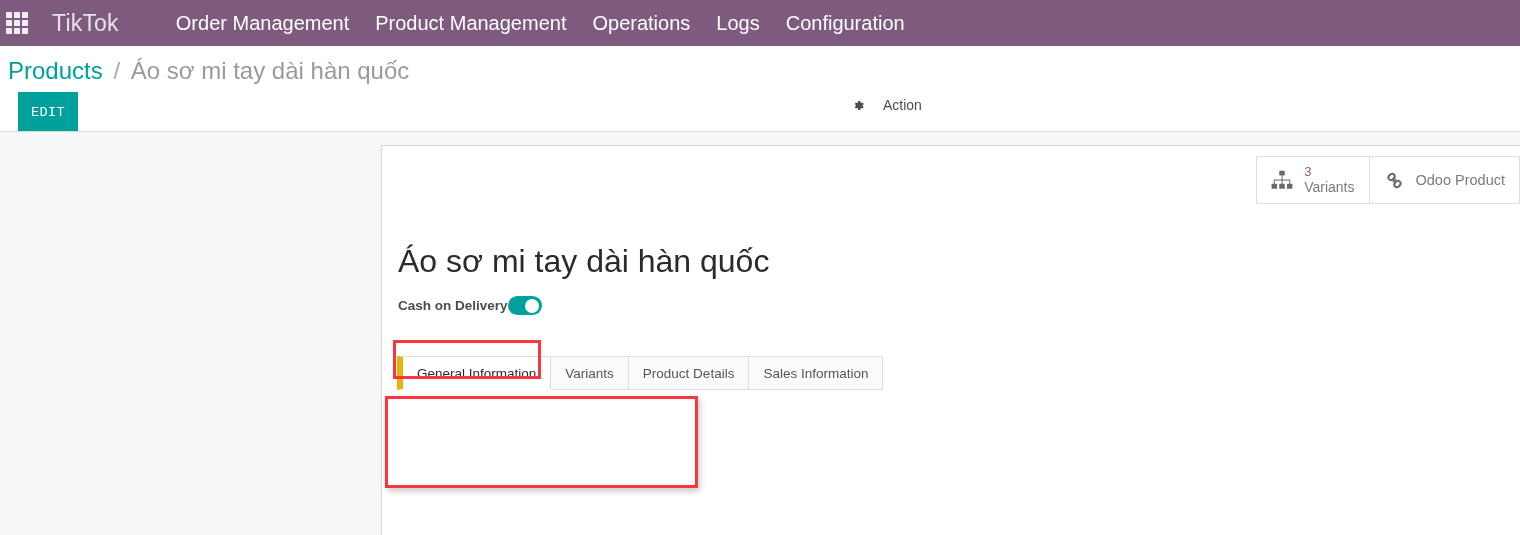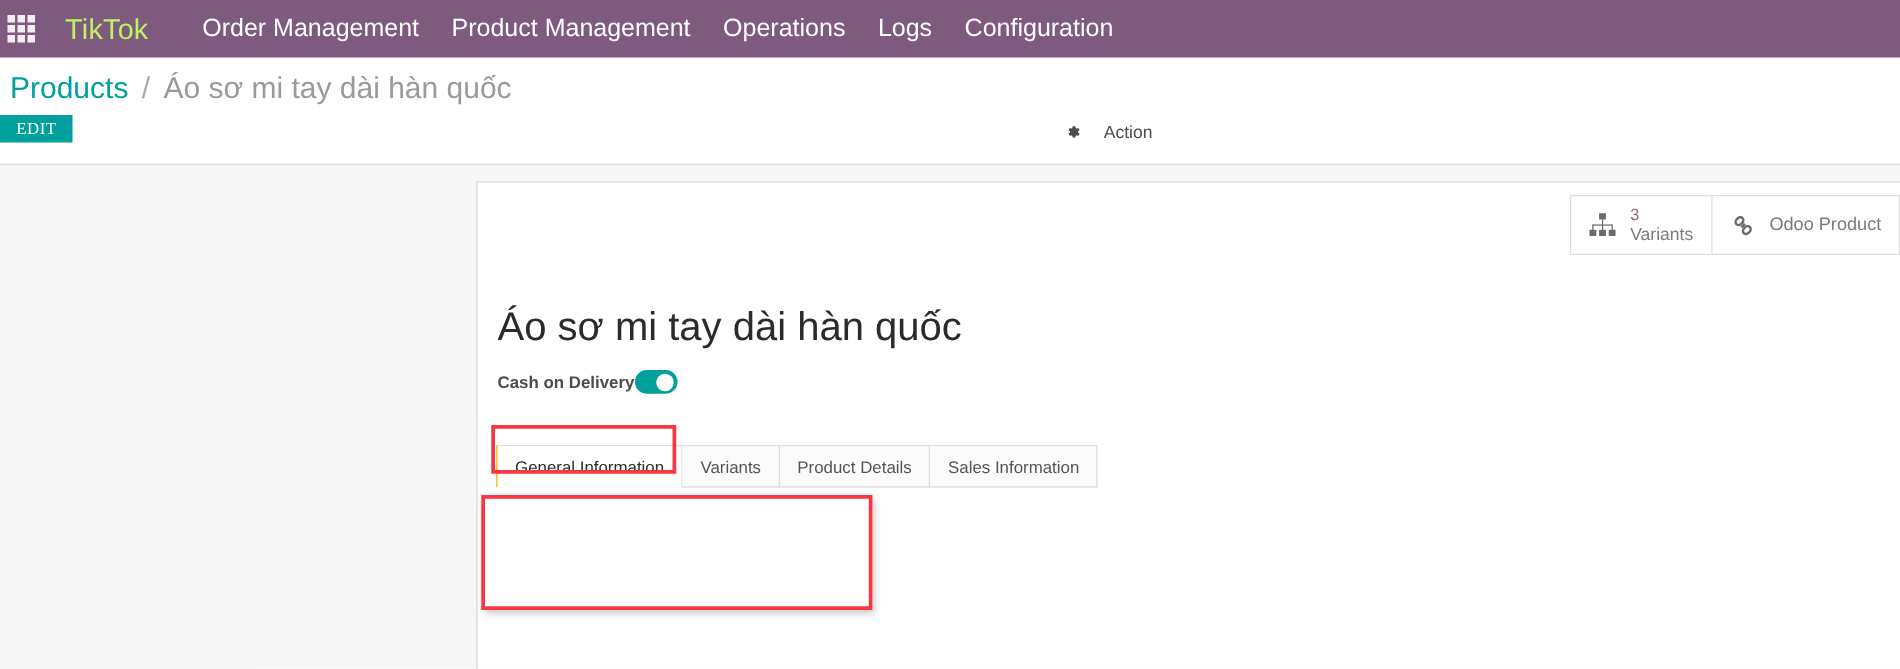--- a/index.html
+++ b/index.html
@@ -22,24 +22,24 @@
     width: 22px; height: 22px;
     margin-left: 6px; margin-right: 10px;
     display: grid;
     grid-template-columns: repeat(3, 1fr);
     grid-template-rows: repeat(3, 1fr);
     gap: 2px;
     cursor: pointer;
   }
   .apps-icon i { background: #f4eef4; display: block; }
   .brand {
-    color: #bef264;
+    color: #e5e5e5;
     font-size: 23px;
     letter-spacing: .2px;
-    margin-right: 30px;
+    margin-right: 44px;
     margin-left: 14px;
     cursor: pointer;
     white-space: nowrap;
   }
   .menu { display: flex; align-items: center; height: 46px; }
   .menu-item {
     color: #ffffff;
     font-size: 20px;
     padding: 0 13px;
     line-height: 46px;
@@ -53,28 +53,28 @@
     font-size: 24px;
     color: #8e8e8e;
     white-space: nowrap;
   }
   .breadcrumb .crumb-link { color: #00a09d; cursor: pointer; }
   .breadcrumb .crumb-sep { color: #aaaaaa; margin: 0 4px; }
   .breadcrumb .crumb-current { color: #9a9a9a; }
 
   
   .edit-btn {
-    position: absolute; left: 0; top: 92px;
-    height: 22px;
+    position: absolute; left: 18px; top: 92px;
+    height: 40px;
     padding: 0 13px;
     background: #00a09d;
     color: #ffffff;
     border: none;
     font-size: 13.5px;
-    font-family: Liberation Serif, serif;
+    font-family: Liberation Mono, monospace;
     letter-spacing: .4px;
     cursor: pointer;
   }
   .action-btn {
     position: absolute; left: 852px; top: 97px;
     font-size: 14px;
     color: #4c4c4c;
     cursor: pointer;
     display: flex; align-items: center; gap: 18px;
     white-space: nowrap;
@@ -171,21 +171,21 @@
     padding: 9px 14px 8px 14px;
     font-size: 13.5px;
     color: #555555;
     background: #fbfbfb;
     border: 1px solid #dedede;
     border-left: none;
     margin-bottom: -1px;
     cursor: pointer;
     white-space: nowrap;
   }
-  .tab:first-child { border-left: 1px solid #eab308; }
+  .tab:first-child { border-left: 6px solid #eab308; }
   .tab.active {
     background: #ffffff;
     color: #2b2b2b;
     border-bottom-color: #ffffff;
   }
 
   
   .field-group {
     position: absolute; left: 15px; top: 268px;
     display: grid;

